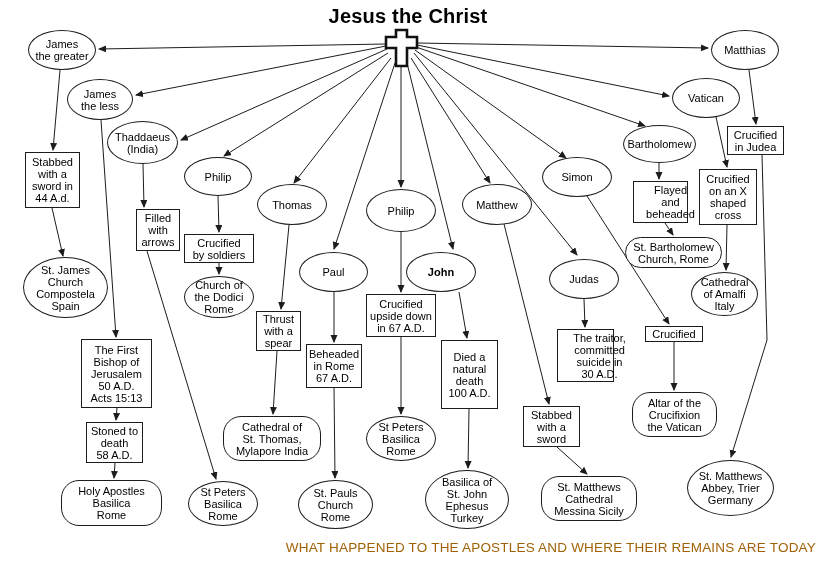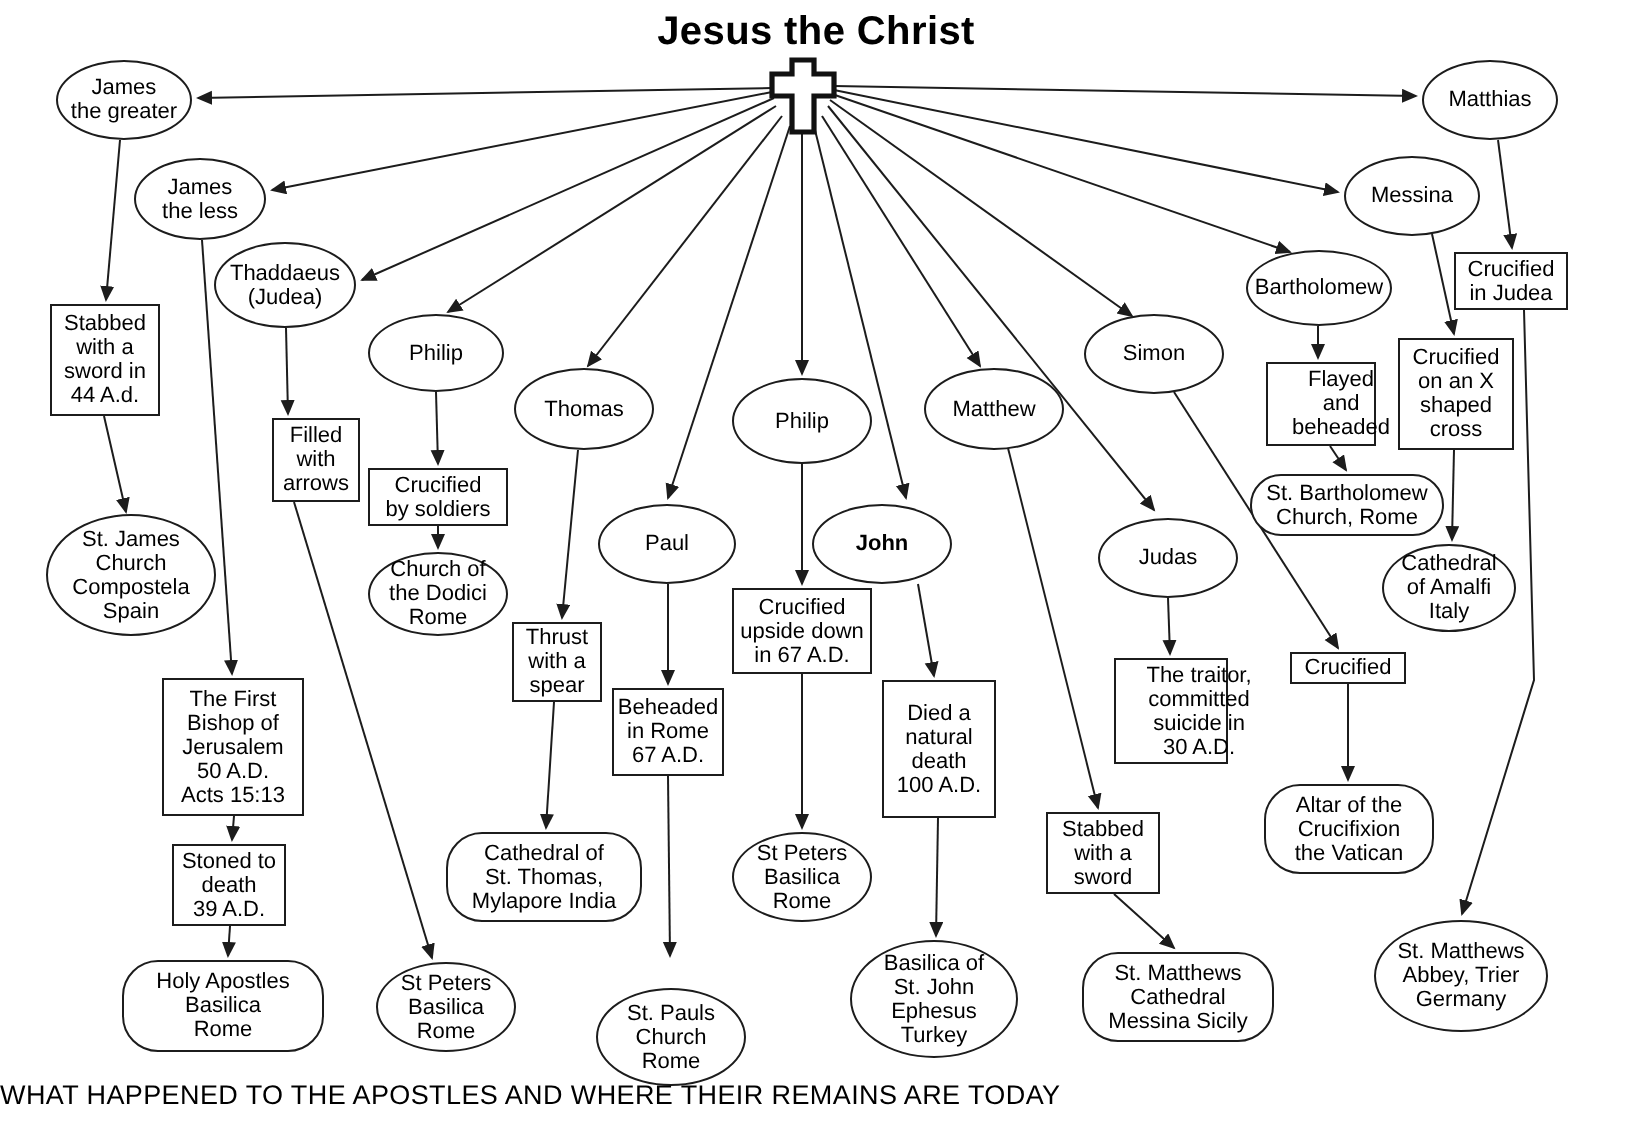--- a/index.html
+++ b/index.html
@@ -7,22 +7,22 @@
     position:relative;width:816px;height:571px;background:#ffffff;
     font-family:"Liberation Sans", sans-serif;color:#000;overflow:hidden;
   }
   #edges-svg{position:absolute;left:0;top:0;width:816px;height:571px;}
   .edge{fill:none;stroke:#1c1c1c;stroke-width:1;}
   #diagram-title{
     position:absolute;left:0;top:5px;width:816px;text-align:center;
     font-size:20px;font-weight:bold;letter-spacing:0.2px;
   }
   #diagram-caption{
-    position:absolute;left:0;top:540px;width:816px;text-align:left;
-    font-size:13.5px;letter-spacing:0.2px;color:#000000;
+    position:absolute;left:0;top:540px;width:816px;text-align:right;
+    font-size:13.5px;letter-spacing:0.2px;color:#a16207;
   }
   .node{
     position:absolute;display:flex;align-items:center;justify-content:center;
     text-align:center;font-size:11px;line-height:12px;white-space:pre;
     background:#ffffff;border:1px solid #1c1c1c;box-sizing:border-box;
   }
   .node.ellipse{border-radius:50%;}
   .node.stadium{border-radius:18px;}
   .node.box{border-radius:0;}
 </style>
@@ -85,23 +85,23 @@
     </g>
   </svg>
 
   <div id="diagram-title">Jesus the Christ</div>
   <div id="diagram-nodes">
       <div class="node ellipse" style="left: 28px; top: 30px; width: 68px; height: 40px;">James
 the greater</div>
       <div class="node ellipse" style="left: 711px; top: 30px; width: 68px; height: 40px;">Matthias</div>
       <div class="node ellipse" style="left: 67px; top: 79px; width: 66px; height: 41px;">James
 the less</div>
-      <div class="node ellipse" style="left: 672px; top: 78px; width: 68px; height: 40px;">Messina</div>
+      <div class="node ellipse" style="left: 672px; top: 78px; width: 68px; height: 40px;">Vatican</div>
       <div class="node ellipse" style="left: 107px; top: 121px; width: 71px; height: 43px;">Thaddaeus
-(Judea)</div>
+(India)</div>
       <div class="node ellipse" style="left: 623px; top: 125px; width: 73px; height: 38px;">Bartholomew</div>
       <div class="node ellipse" style="left: 184px; top: 157px; width: 68px; height: 39px;">Philip</div>
       <div class="node ellipse" style="left: 542px; top: 157px; width: 70px; height: 40px;">Simon</div>
       <div class="node ellipse" style="left: 257px; top: 184px; width: 70px; height: 41px;">Thomas</div>
       <div class="node ellipse" style="left: 462px; top: 184px; width: 70px; height: 41px;">Matthew</div>
       <div class="node ellipse" style="left: 366px; top: 189px; width: 70px; height: 43px;">Philip</div>
       <div class="node ellipse" style="left: 299px; top: 252px; width: 69px; height: 40px;">Paul</div>
       <div class="node ellipse" style="left: 406px; top: 252px; width: 70px; height: 40px; font-weight: bold;">John</div>
       <div class="node ellipse" style="left: 549px; top: 259px; width: 70px; height: 40px;">Judas</div>
       <div class="node box" style="left: 25px; top: 152px; width: 55px; height: 56px;">Stabbed
@@ -143,21 +143,21 @@
 67 A.D.</div>
       <div class="node box" style="left: 441px; top: 340px; width: 57px; height: 69px;">Died a
 natural
 death
 100 A.D.</div>
       <div class="node box" style="left: 523px; top: 406px; width: 57px; height: 41px;">Stabbed
 with a
 sword</div>
       <div class="node box" style="left: 86px; top: 422px; width: 57px; height: 41px;">Stoned to
 death
-39 A.D.</div>
+58 A.D.</div>
       <div class="node ellipse" style="left: 23px; top: 257px; width: 85px; height: 61px;">St. James
 Church
 Compostela
 Spain</div>
       <div class="node ellipse" style="left: 184px; top: 276px; width: 70px; height: 42px;">Church of
 the Dodici
 Rome</div>
       <div class="node stadium" style="left: 625px; top: 237px; width: 97px; height: 31px;">St. Bartholomew
 Church, Rome</div>
       <div class="node ellipse" style="left: 691px; top: 272px; width: 67px; height: 44px;">Cathedral
@@ -171,21 +171,21 @@
 Mylapore India</div>
       <div class="node ellipse" style="left: 366px; top: 416px; width: 70px; height: 45px;">St Peters
 Basilica
 Rome</div>
       <div class="node stadium" style="left: 61px; top: 480px; width: 101px; height: 46px;">Holy Apostles
 Basilica
 Rome</div>
       <div class="node ellipse" style="left: 188px; top: 481px; width: 70px; height: 45px;">St Peters
 Basilica
 Rome</div>
-      <div class="node ellipse" style="left: 298px; top: 480px; width: 75px; height: 49px; margin-top: 14px;">St. Pauls
+      <div class="node ellipse" style="left: 298px; top: 480px; width: 75px; height: 49px;">St. Pauls
 Church
 Rome</div>
       <div class="node ellipse" style="left: 425px; top: 470px; width: 84px; height: 59px;">Basilica of
 St. John
 Ephesus
 Turkey</div>
       <div class="node stadium" style="left: 541px; top: 476px; width: 96px; height: 45px;">St. Matthews
 Cathedral
 Messina Sicily</div>
       <div class="node ellipse" style="left: 687px; top: 460px; width: 87px; height: 56px;">St. Matthews

